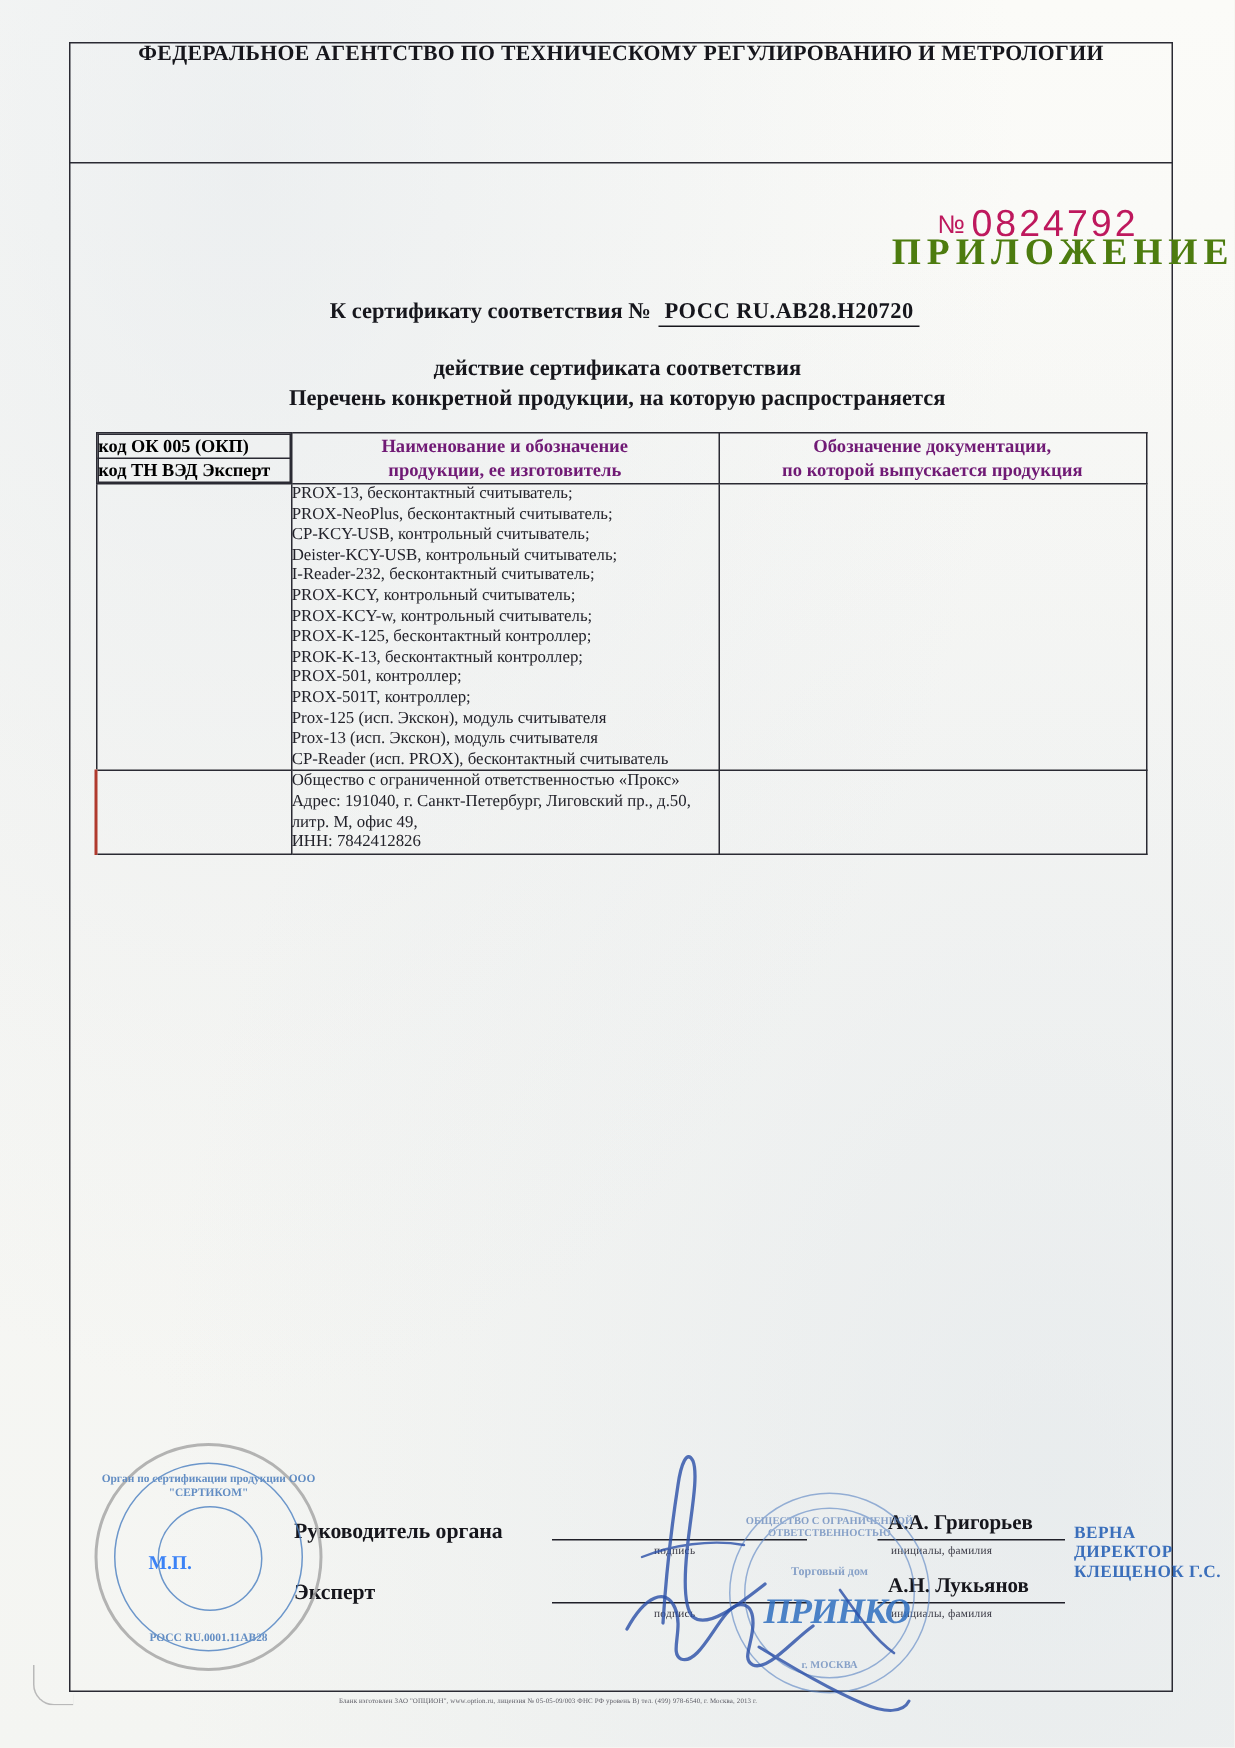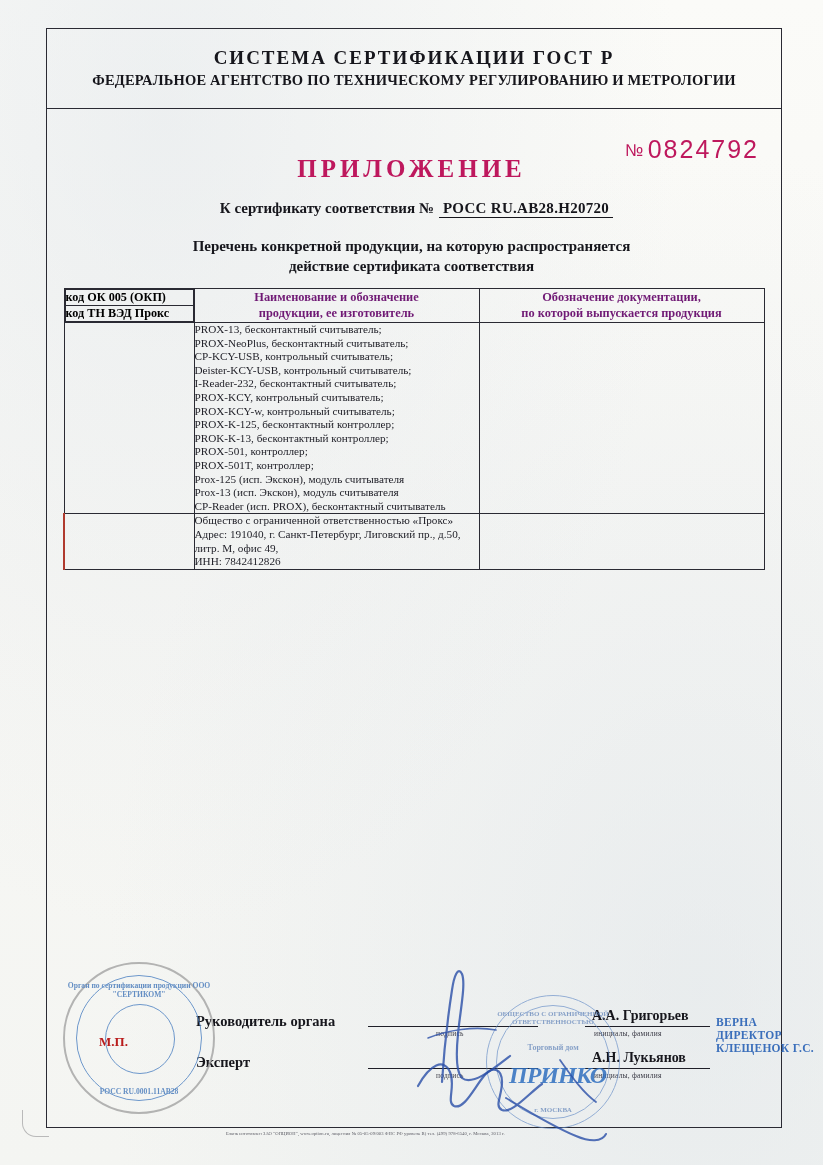--- a/index.html
+++ b/index.html
@@ -84,25 +84,25 @@
   }
   .blank-no .num {
     font-size: 25px;
     letter-spacing: 2px;
   }
   .doc-title {
     position: absolute;
     left: 0;
     right: 0;
     top: 155px;
-    text-align: center;
+    text-align: right;
     font-size: 25px;
     font-weight: bold;
     letter-spacing: 4px;
-    color: #be185d;
+    color: #4d7c0f;
   }
   .cert-line {
     position: absolute;
     left: 0;
     right: 0;
     top: 200px;
     text-align: center;
     font-size: 15px;
     font-weight: bold;
     color: #16161c;
@@ -228,21 +228,21 @@
   }
   .name-1 { left: 592px; top: 1008px; }
   .name-2 { left: 592px; top: 1050px; }
 
   .mp {
     position: absolute;
     left: 99px;
     top: 1034px;
     font-size: 13px;
     font-weight: bold;
-    color: #b91c1c;
+    color: #3b82f6;
   }
 
   
   .stamp-round {
     position: absolute;
     left: 63px;
     top: 962px;
     width: 148px;
     height: 148px;
     border-radius: 50%;
@@ -368,56 +368,55 @@
 </style>
 </head>
 <body>
 
 <div class="page">
   <div class="paper-tint"></div>
 
   <div class="outer-frame"></div>
 
   <div class="header-block">
-    <div class="title-main">СИСТЕМА СЕРТИФИКАЦИИ ГОСТ Р</div>
     <div class="title-sub">ФЕДЕРАЛЬНОЕ АГЕНТСТВО ПО ТЕХНИЧЕСКОМУ РЕГУЛИРОВАНИЮ И МЕТРОЛОГИИ</div>
   </div>
   <div class="hdr-rule"></div>
 
   <div class="blank-no">
     <span class="lbl">№</span><span class="num">0824792</span>
   </div>
 
   <div class="doc-title">ПРИЛОЖЕНИЕ</div>
 
   <div class="cert-line">
     <span>К сертификату соответствия №</span><span class="cert-num">РОСС RU.АВ28.Н20720</span>
   </div>
 
   <div class="scope-line">
+    <div>действие сертификата соответствия</div>
     <div>Перечень конкретной продукции,  на которую распространяется</div>
-    <div>действие сертификата соответствия</div>
   </div>
 
   <table class="tbl">
     <colgroup>
       <col class="col1">
         <col class="col2">
         <col class="col3">
     </colgroup>
     <tbody>
       <tr>
         <td>
           <table class="hcol1-inner">
             <tbody>
                 <tr>
                   <td class="hcell-split-top">код ОК 005 (ОКП)</td>
                 </tr>
             <tr>
-                  <td class="hcell-split-bot">код ТН ВЭД Прокс</td>
+                  <td class="hcell-split-bot">код ТН ВЭД Эксперт</td>
                 </tr>
           </tbody>
             </table>
         </td>
         <td class="hcell">
           <div>Наименование и обозначение</div>
           <div>продукции, ее изготовитель</div>
         </td>
         <td class="hcell">
           <div>Обозначение документации,</div>

